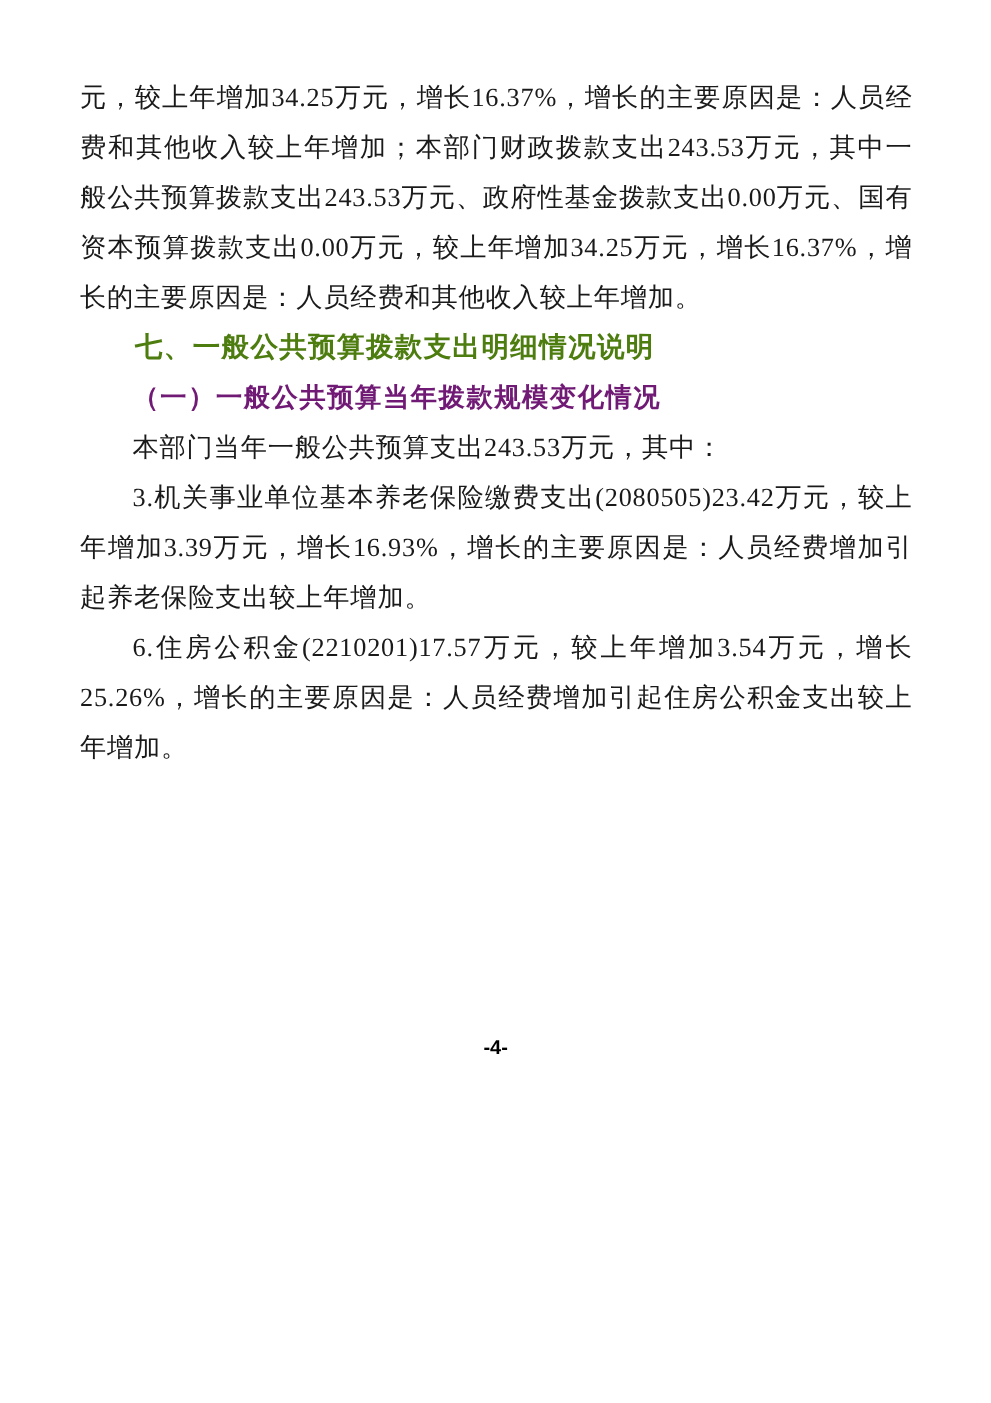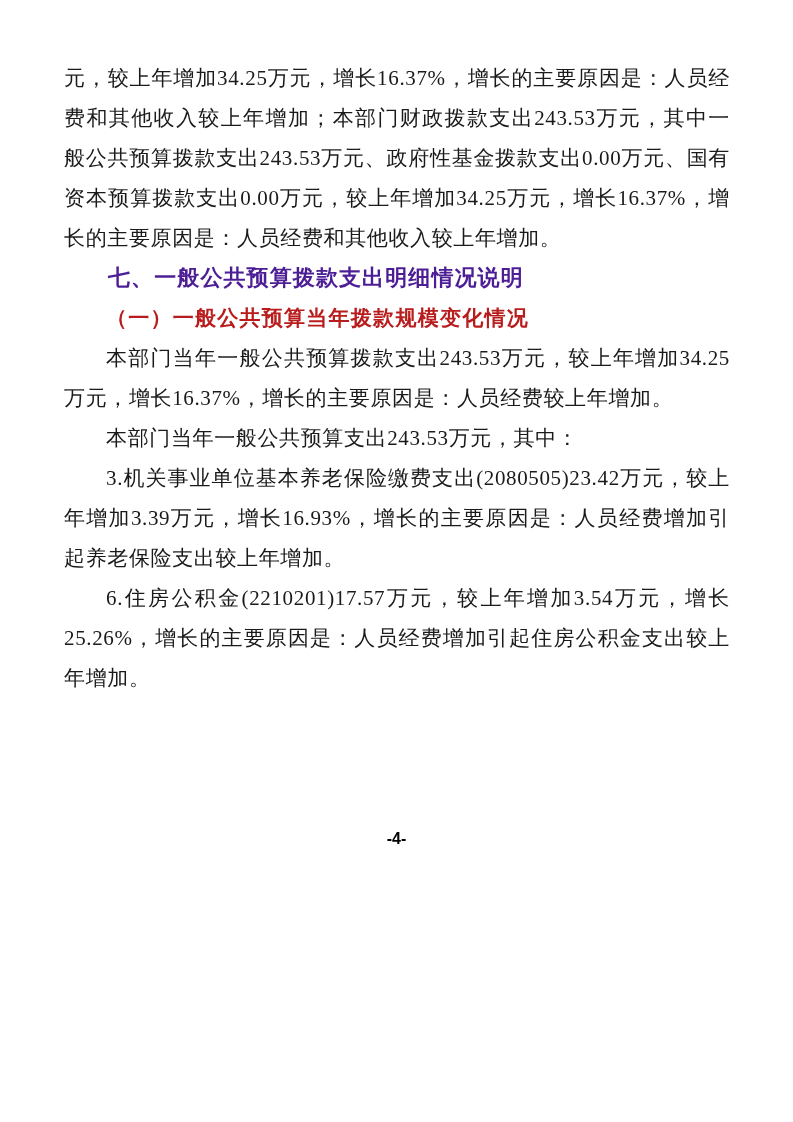--- a/index.html
+++ b/index.html
@@ -35,28 +35,28 @@
   }
   .para-continuation {
     text-indent: 0;
   }
   .heading-1 {
     text-indent: 2em;
     font-family: "Liberation Sans", "DejaVu Sans", sans-serif;
     font-weight: bold;
     font-size: 22px;
     letter-spacing: 0.05em;
-    color: #4c1d95;
+    color: #4d7c0f;
   }
   .heading-2 {
     text-indent: 2em;
     font-weight: bold;
     font-size: 21px;
     letter-spacing: 0.06em;
-    color: #b91c1c;
+    color: #701a75;
   }
   .page-number {
     position: absolute;
     left: 0;
     right: 0;
     bottom: 14px;
     text-align: center;
     font-family: "Liberation Sans", "DejaVu Sans", sans-serif;
     font-weight: bold;
     font-size: 16px;
@@ -64,19 +64,18 @@
   }
 </style>
 </head>
 <body>
 
 <div class="page">
   <div class="content">
     <p class="para para-continuation">元，较上年增加34.25万元，增长16.37%，增长的主要原因是：人员经费和其他收入较上年增加；本部门财政拨款支出243.53万元，其中一般公共预算拨款支出243.53万元、政府性基金拨款支出0.00万元、国有资本预算拨款支出0.00万元，较上年增加34.25万元，增长16.37%，增长的主要原因是：人员经费和其他收入较上年增加。</p>
     <p class="heading-1">七、一般公共预算拨款支出明细情况说明</p>
     <p class="heading-2">（一）一般公共预算当年拨款规模变化情况</p>
-    <p class="para">本部门当年一般公共预算拨款支出243.53万元，较上年增加34.25万元，增长16.37%，增长的主要原因是：人员经费较上年增加。</p>
     <p class="para">本部门当年一般公共预算支出243.53万元，其中：</p>
     <p class="para">3.机关事业单位基本养老保险缴费支出(2080505)23.42万元，较上年增加3.39万元，增长16.93%，增长的主要原因是：人员经费增加引起养老保险支出较上年增加。</p>
     <p class="para">6.住房公积金(2210201)17.57万元，较上年增加3.54万元，增长25.26%，增长的主要原因是：人员经费增加引起住房公积金支出较上年增加。</p>
   </div>
   <div class="page-number">-4-</div>
 </div>
 
 </body></html>

